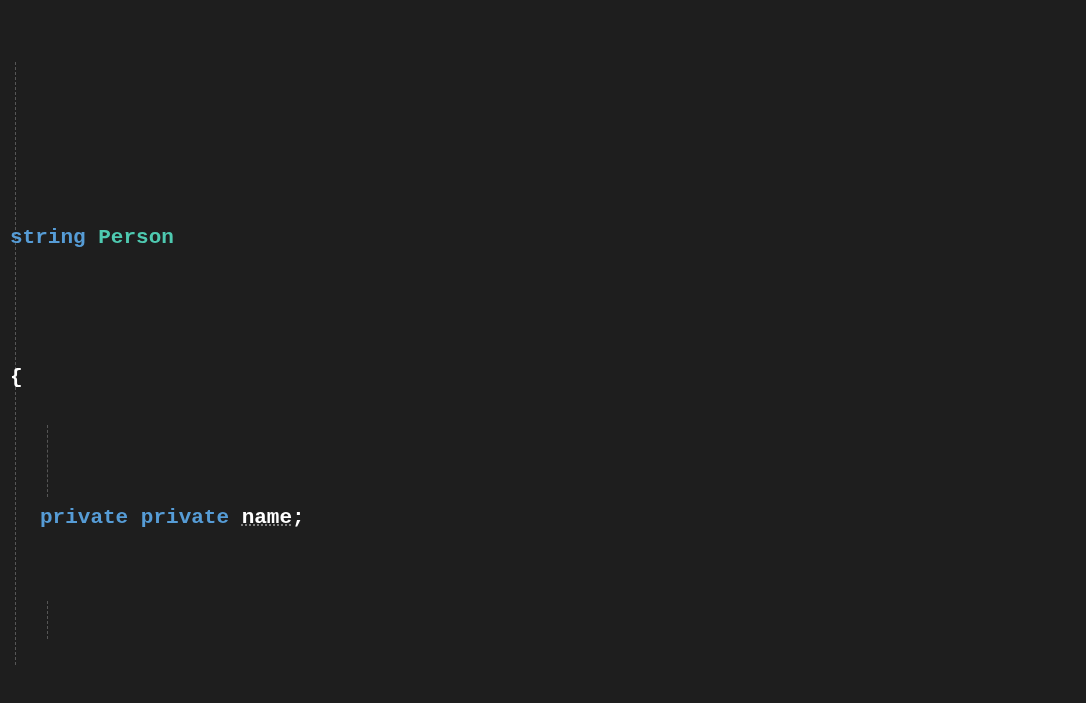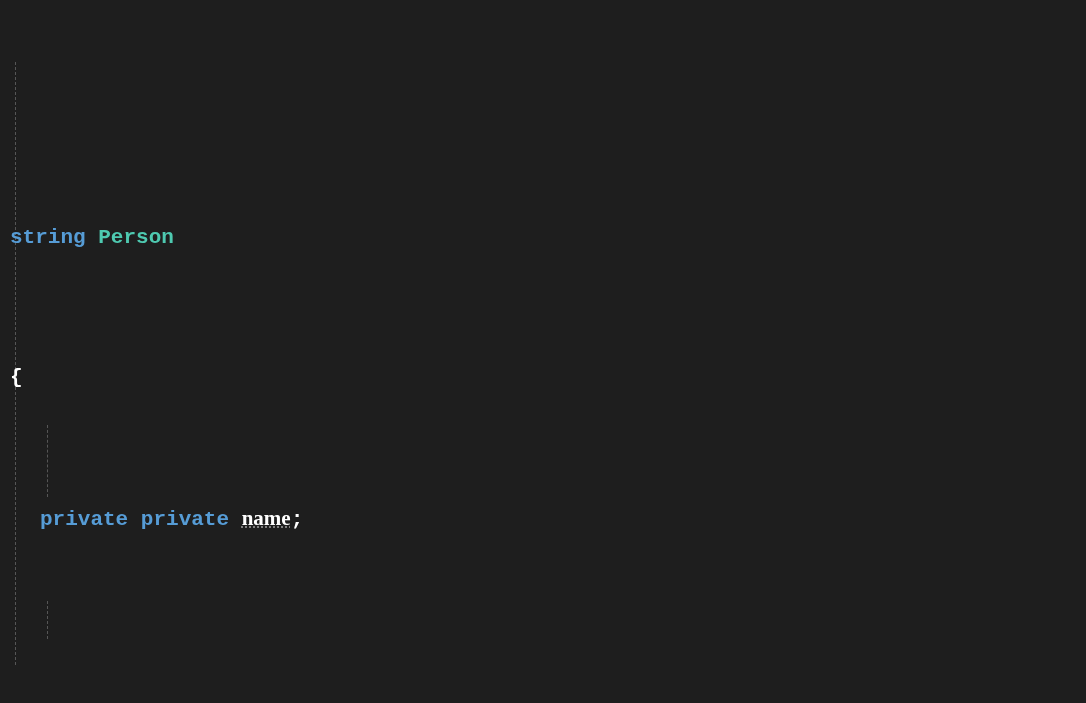--- a/index.html
+++ b/index.html
@@ -24,21 +24,20 @@
   .tok-kw    { color: #569cd6; }
   .tok-type  { color: #4ec9b0; text-align: right; }
   .tok-ident { color: #ffffff; }
   .tok-punct { color: #ffffff; }
   .tok-cl    { color: #7f7f7f; font-weight: normal; font-size: 21px;}
   .squiggle-dotted {
     text-decoration-line: underline;
     text-decoration-style: dotted;
     text-decoration-color: #7f7f7f;
     text-decoration-thickness: 2px;
-    font-family: Liberation Serif, serif;
   }
   .guides {
     position: absolute;
     top: 0;
     left: 0;
     pointer-events: none;
   }
   .guide {
     position: absolute;
     width: 0;

